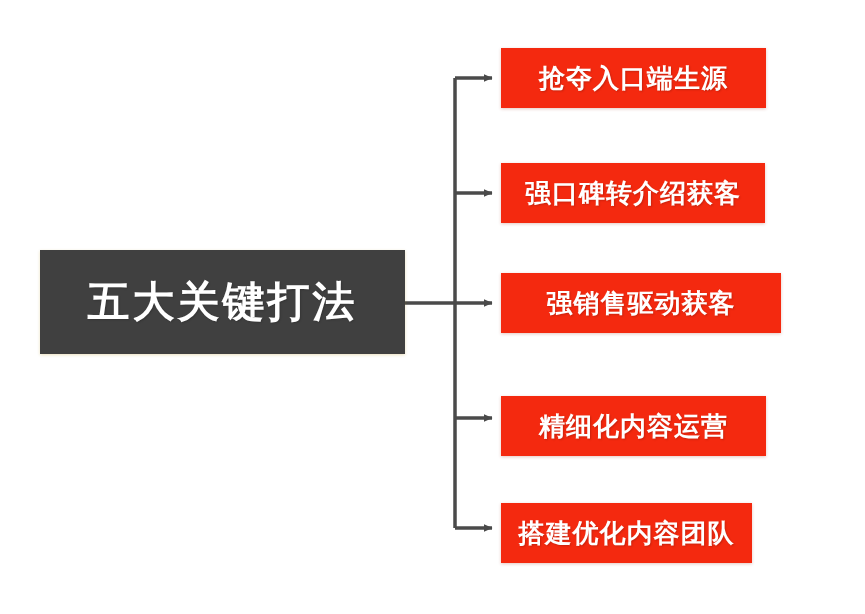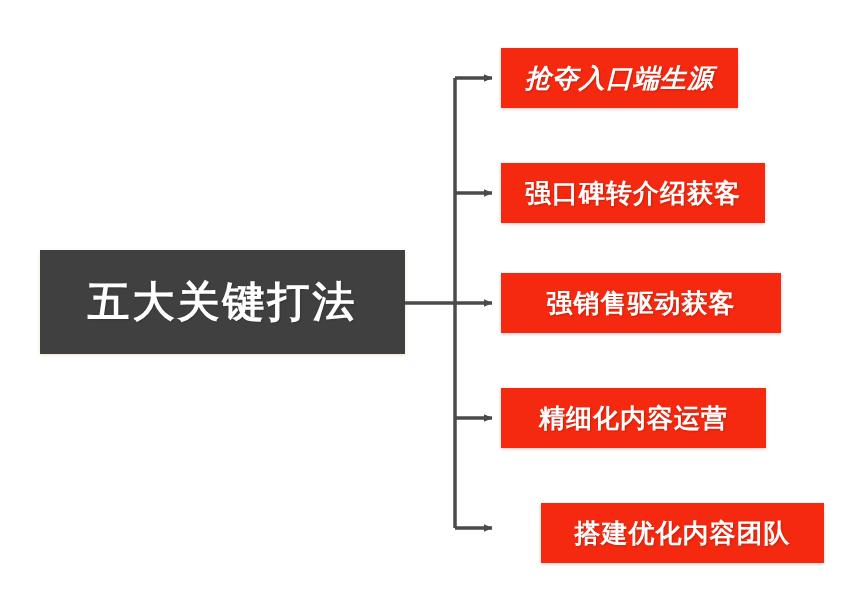--- a/index.html
+++ b/index.html
@@ -49,25 +49,25 @@
     letter-spacing: 3px;
     box-shadow: 0 1px 3px rgba(180,140,0,0.25);
   }
   .leaf-node {
     background: #F4290F;
     font-size: 26px;
     height: 60px;
     left: 501px;
     box-shadow: 0 1px 3px rgba(150,30,10,0.25);
   }
-  .leaf-0 { top: 48px;  width: 237px; font-style: italic; }
+  .leaf-0 { top: 48px;  width: 265px; }
   .leaf-1 { top: 163px; width: 264px; }
   .leaf-2 { top: 273px; width: 280px; }
-  .leaf-3 { top: 388px; width: 265px; }
-  .leaf-4 { top: 503px; width: 283px; margin-left: 40px; }
+  .leaf-3 { top: 396px; width: 265px; }
+  .leaf-4 { top: 503px; width: 251px; }
 </style>
 </head>
 <body>
 
 <div id="canvas">
 
   <svg class="connector-layer" viewBox="0 0 865 614" width="865" height="614" xmlns="http://www.w3.org/2000/svg">
     <defs>
       <marker id="arrowhead" markerWidth="9" markerHeight="8" refX="8.4" refY="4" orient="auto" markerUnits="userSpaceOnUse">
         <path d="M0,0 L9,4 L0,8 z" fill="#4A4A4A"></path>

